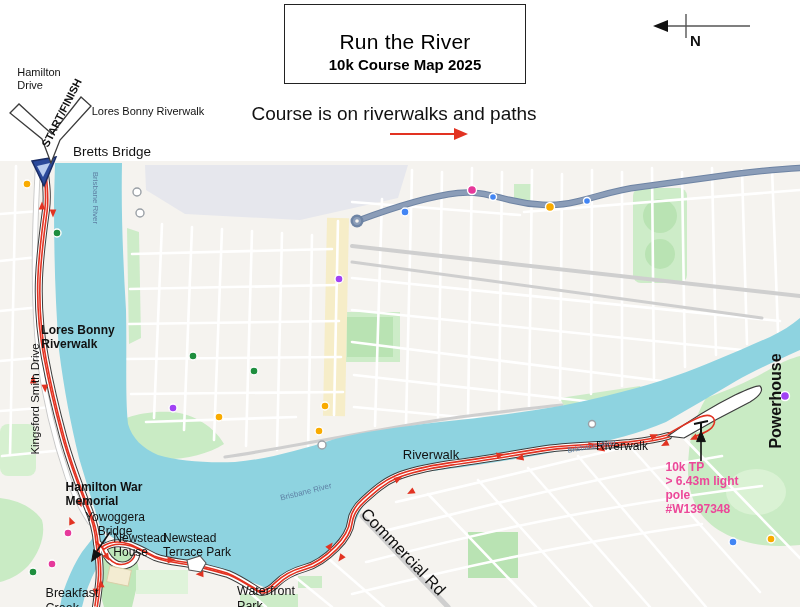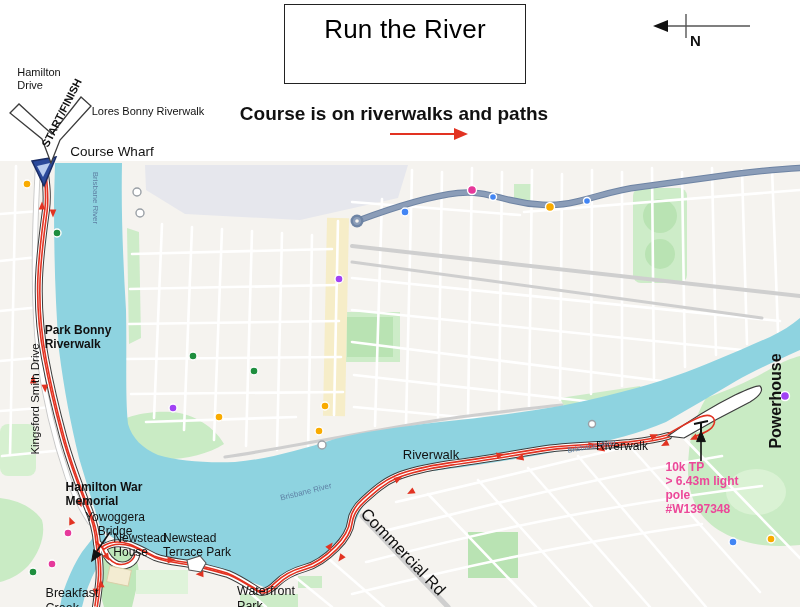--- a/index.html
+++ b/index.html
@@ -3,24 +3,24 @@
 <meta charset="utf-8">
 <style>
   html,body{margin:0;padding:0;background:#fff;}
   #stage{position:relative;width:800px;height:607px;overflow:hidden;background:#fff;
          font-family:"Liberation Sans",sans-serif;}
   #map-svg{position:absolute;left:0;top:0;}
   .maplabel{position:absolute;white-space:pre-line;line-height:1.18;color:#111;
             transform-origin:center center;pointer-events:none;}
   #title-box{position:absolute;left:284px;top:4px;width:240px;height:78px;
              border:1.6px solid #222;background:#fff;text-align:center;}
-  #title-box .t1{font-size:26px;font-weight:500;margin-top:9px;letter-spacing:.2px;}
+  #title-box .t1{font-size:21px;font-weight:500;margin-top:25px;letter-spacing:.2px;}
   #title-box .t2{font-size:15px;font-weight:700;margin-top:2px;}
   #note-text{position:absolute;left:394px;top:114px;transform:translate(-50%,-50%);
-             font-size:19px;color:#111;white-space:nowrap;font-weight:bold;}
+             font-size:19px;color:#111;white-space:nowrap;}
   #north-n{position:absolute;left:690px;top:32px;font-size:15px;font-weight:700;color:#111;}
 </style>
 </head>
 <body>
 
 <div id="stage">
 
 <svg id="map-svg" width="800" height="607" viewBox="0 0 800 607">
   <defs>
     <polygon id="cArr" points="0,-4.4 3.3,3.4 -3.3,3.4"></polygon>
@@ -259,22 +259,22 @@
     <path d="M390,134 L456,134" stroke="#e23322" stroke-width="2"></path>
     <polygon points="468,134 454,128 454,140" fill="#e23322"></polygon>
   </g>
 </svg>
 
 <div id="labels">
       <div class="maplabel" style="left: 39px; top: 79px; font-size: 11px; font-weight: 500; color: rgb(17, 17, 17); text-align: left; transform: translate(-50%, -50%) rotate(0deg);">Hamilton
 Drive</div>
       <div class="maplabel" style="left: 62px; top: 113px; font-size: 11px; font-weight: 600; color: rgb(17, 17, 17); text-align: center; transform: translate(-50%, -50%) rotate(-63deg);">START/FINISH</div>
       <div class="maplabel" style="left: 148px; top: 111px; font-size: 11px; font-weight: 500; color: rgb(17, 17, 17); text-align: center; transform: translate(-50%, -50%) rotate(0deg);">Lores Bonny Riverwalk</div>
-      <div class="maplabel" style="left: 112px; top: 152px; font-size: 13.5px; font-weight: 500; color: rgb(17, 17, 17); text-align: center; transform: translate(-50%, -50%) rotate(0deg);">Course Wharf</div>
-      <div class="maplabel" style="left: 78px; top: 337px; font-size: 12px; font-weight: 600; color: rgb(17, 17, 17); text-align: left; transform: translate(-50%, -50%) rotate(0deg);">Park Bonny
+      <div class="maplabel" style="left: 112px; top: 152px; font-size: 13.5px; font-weight: 500; color: rgb(17, 17, 17); text-align: center; transform: translate(-50%, -50%) rotate(0deg);">Bretts Bridge</div>
+      <div class="maplabel" style="left: 78px; top: 337px; font-size: 12px; font-weight: 600; color: rgb(17, 17, 17); text-align: left; transform: translate(-50%, -50%) rotate(0deg);">Lores Bonny
 Riverwalk</div>
       <div class="maplabel" style="left: 36px; top: 399px; font-size: 11.5px; font-weight: 500; color: rgb(17, 17, 17); text-align: center; transform: translate(-50%, -50%) rotate(-90deg);">Kingsford Smith Drive</div>
       <div class="maplabel" style="left: 104px; top: 494px; font-size: 12px; font-weight: 700; color: rgb(17, 17, 17); text-align: left; transform: translate(-50%, -50%) rotate(0deg);">Hamilton War
 Memorial</div>
       <div class="maplabel" style="left: 115px; top: 524px; font-size: 12px; font-weight: 500; color: rgb(17, 17, 17); text-align: center; transform: translate(-50%, -50%) rotate(0deg);">Yowoggera
 Bridge</div>
       <div class="maplabel" style="left: 140px; top: 545px; font-size: 12px; font-weight: 500; color: rgb(17, 17, 17); text-align: left; transform: translate(-50%, -50%) rotate(0deg);">Newstead
 House</div>
       <div class="maplabel" style="left: 197px; top: 545px; font-size: 12px; font-weight: 500; color: rgb(17, 17, 17); text-align: left; transform: translate(-50%, -50%) rotate(0deg);">Newstead
 Terrace Park</div>
@@ -290,19 +290,20 @@
 &gt; 6.43m light
 pole
 #W1397348</div>
       <div class="maplabel" style="left: 95px; top: 198px; font-size: 8px; font-weight: 400; color: rgb(95, 130, 165); text-align: center; transform: translate(-50%, -50%) rotate(90deg);">Brisbane River</div>
       <div class="maplabel" style="left: 306px; top: 492px; font-size: 8px; font-weight: 400; color: rgb(95, 130, 165); text-align: center; transform: translate(-50%, -50%) rotate(-14deg);">Brisbane River</div>
       <div class="maplabel" style="left: 592px; top: 447px; font-size: 7.5px; font-weight: 400; color: rgb(95, 130, 165); text-align: center; transform: translate(-50%, -50%) rotate(-10deg);">Brisbane River</div>
     </div>
 
 <div id="title-box">
   <div class="t1">Run the River</div>
+  <div class="t2">10k Course Map 2025</div>
 </div>
 
 <div id="note-text">Course is on riverwalks and paths</div>
 
 <div id="north-n">N</div>
 
 </div>
 
 </body></html>

